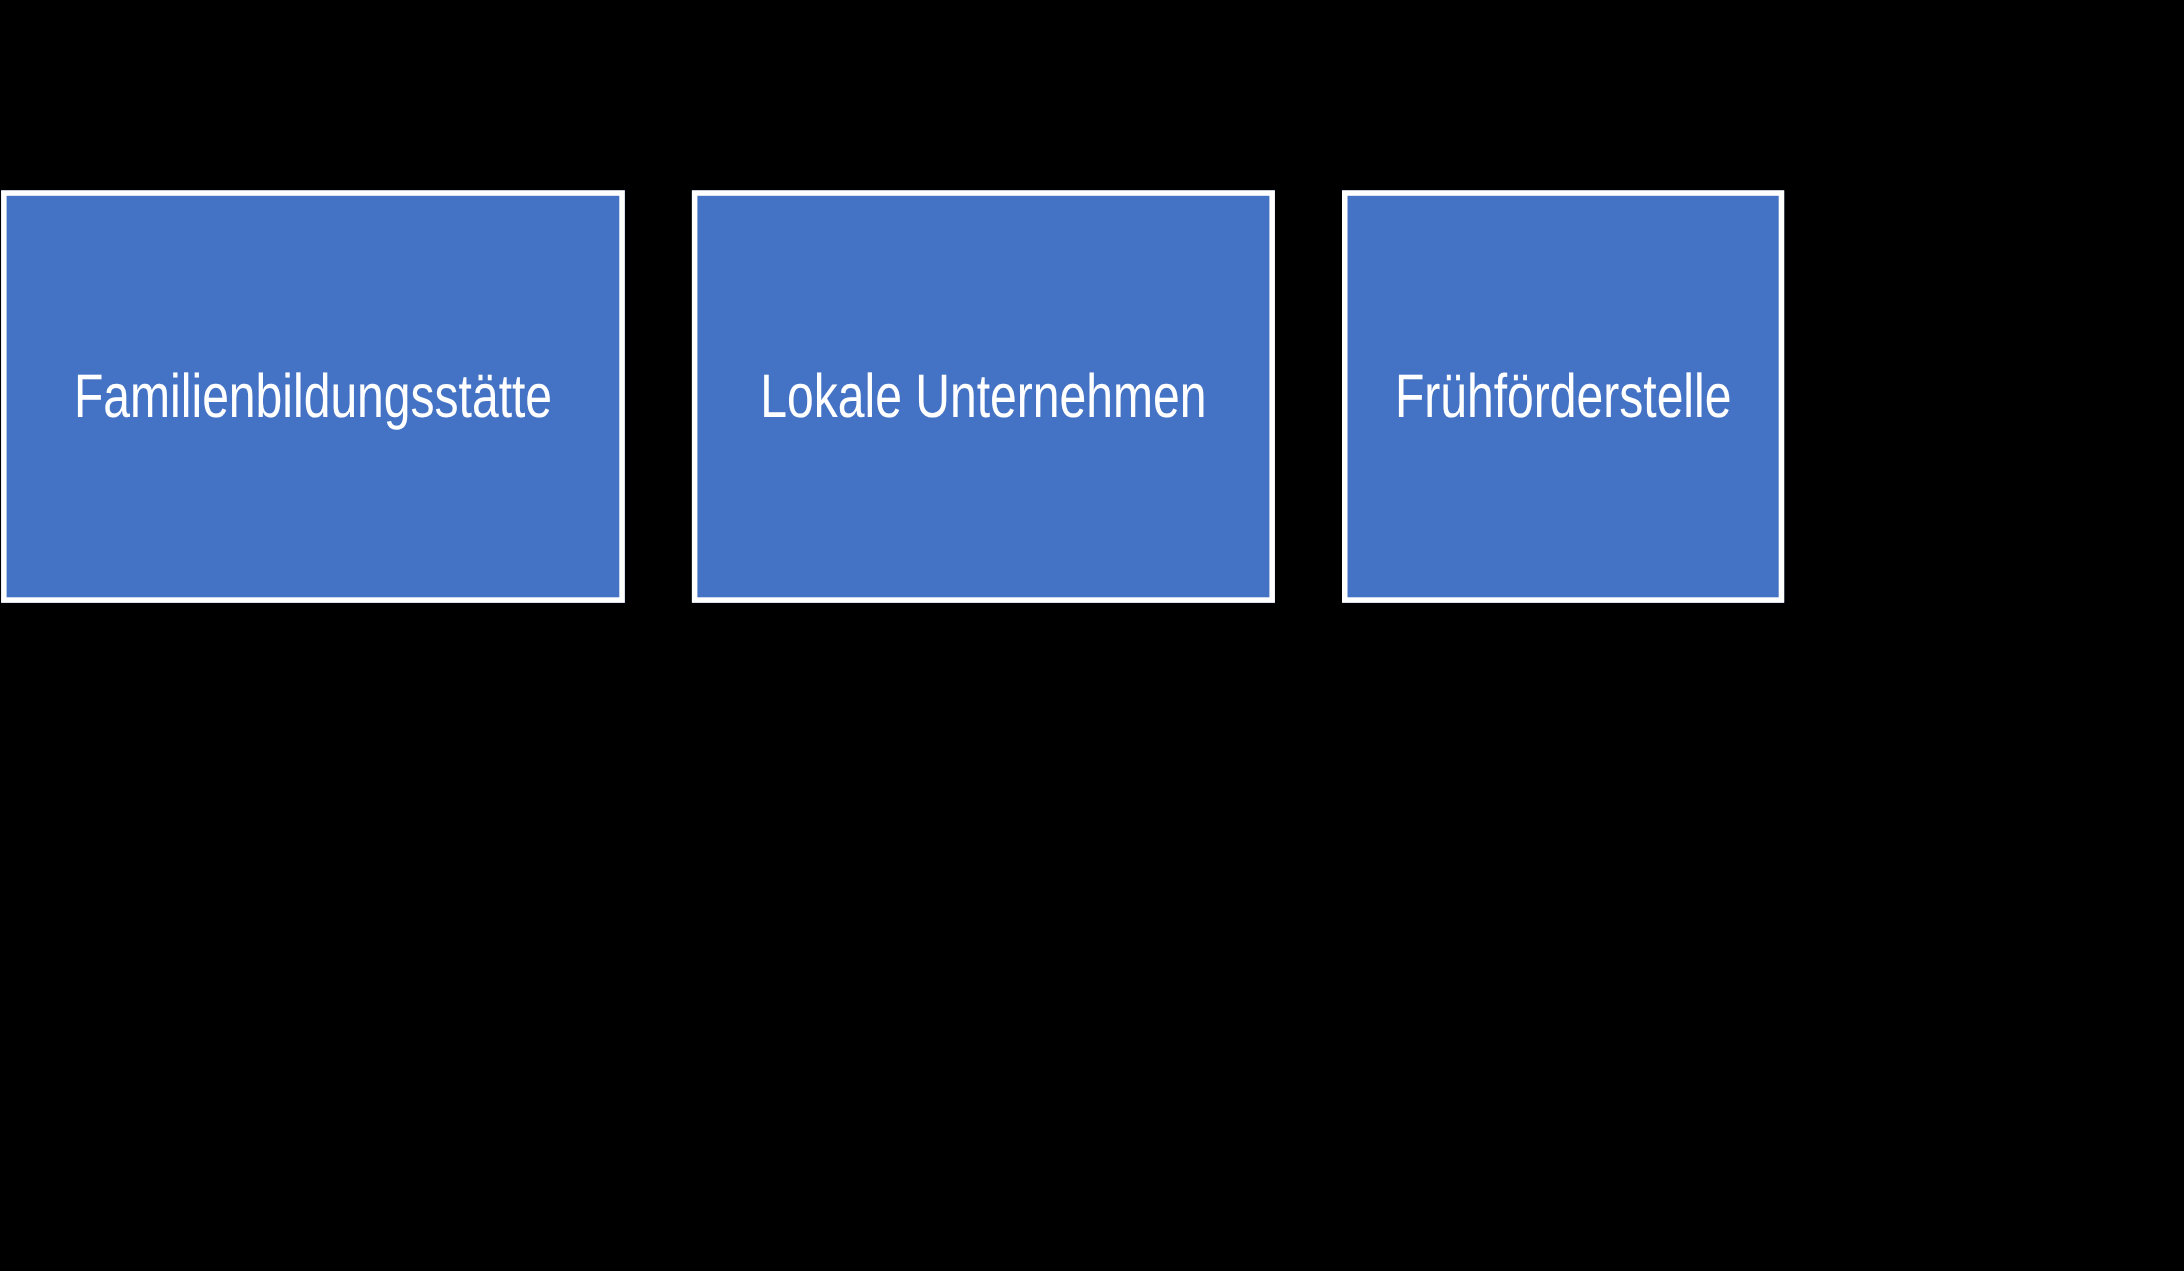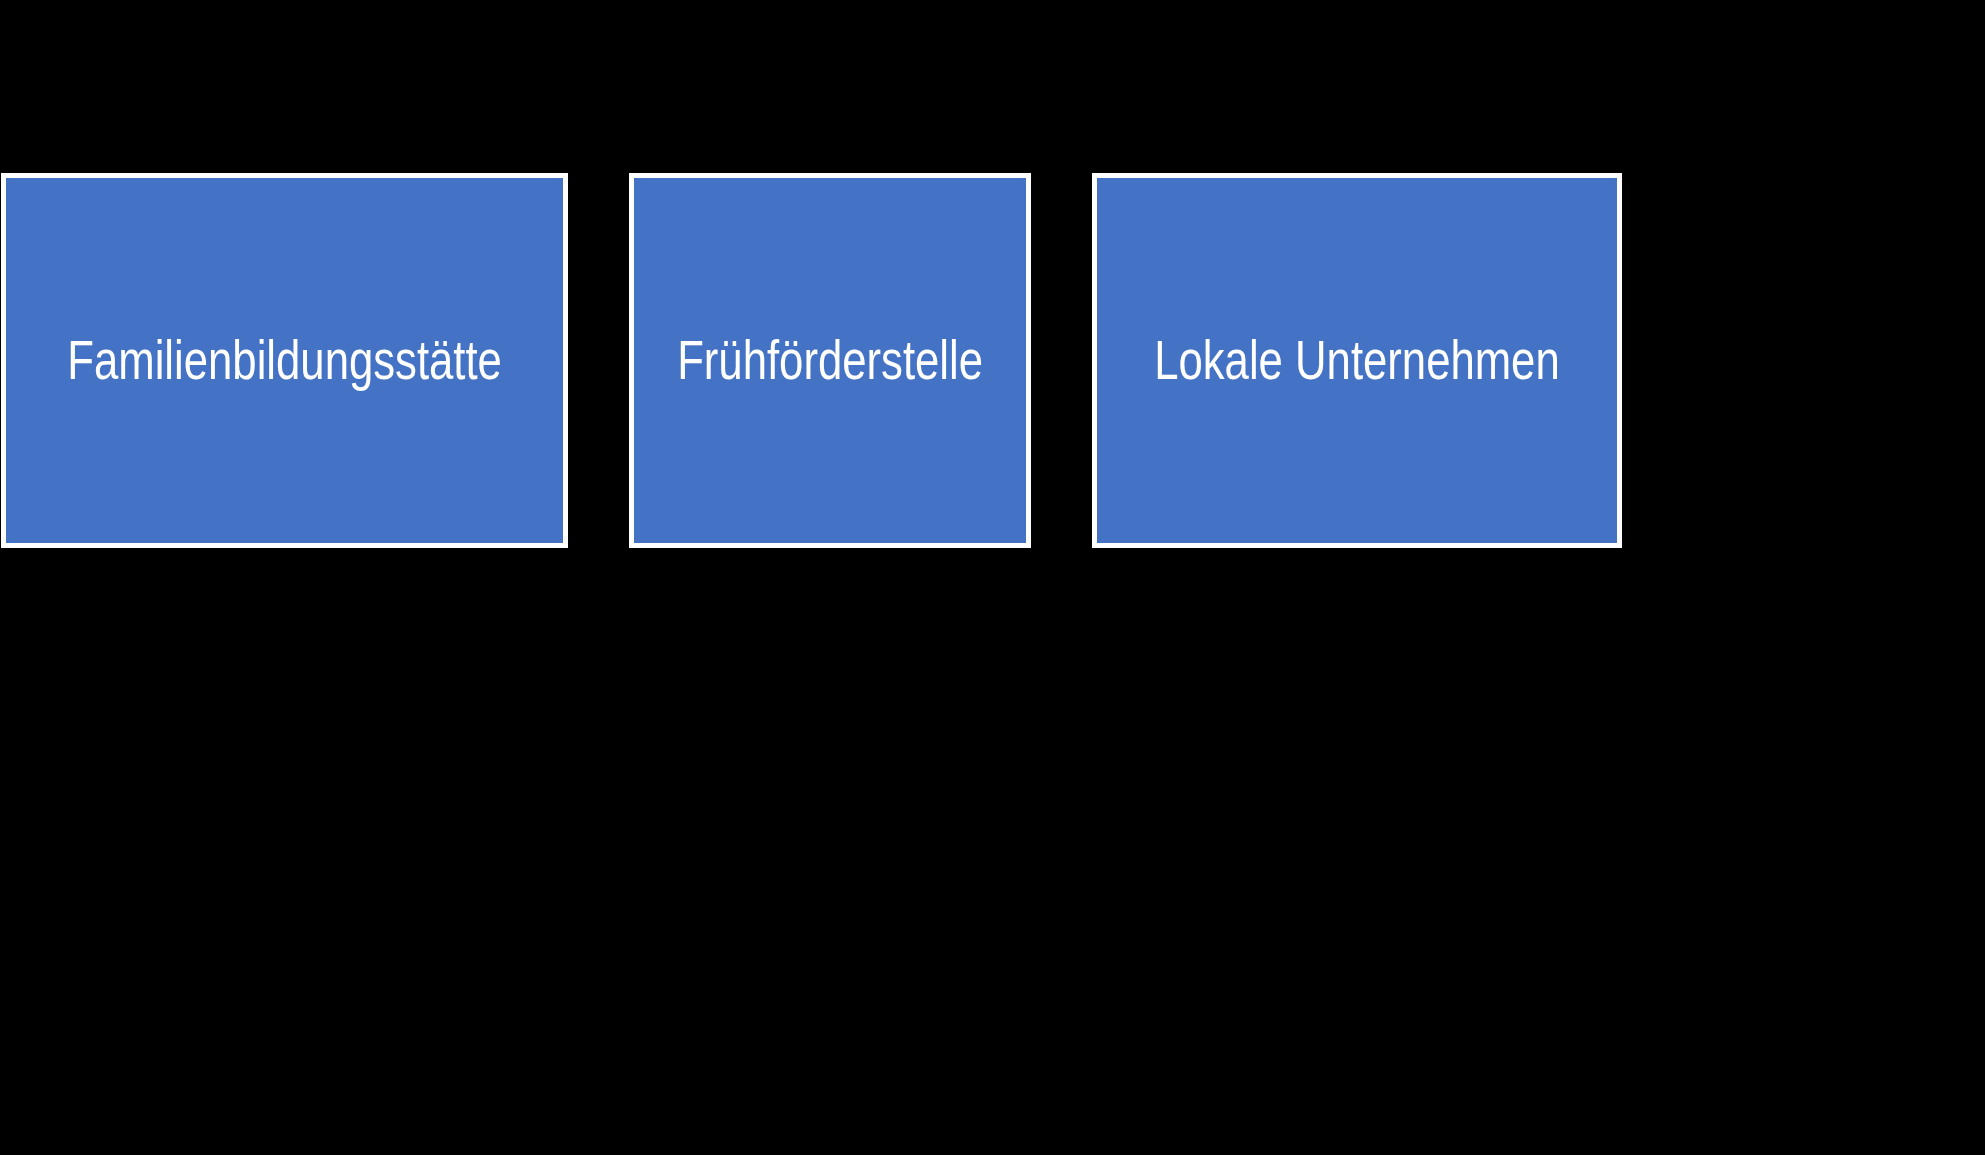--- a/index.html
+++ b/index.html
@@ -58,23 +58,23 @@
 
     <div class="box">
       <span class="box-line">Familienbildungsstätte</span>
       <span class="box-line"></span>
     </div>
 
 
 
 
     <div class="box">
-      <span class="box-line">Frühförderstelle</span>
+      <span class="box-line">Lokale Unternehmen</span>
       <span class="box-line"></span>
     </div>
 
     <div class="box">
-      <span class="box-line">Lokale Unternehmen</span>
+      <span class="box-line">Frühförderstelle</span>
       <span class="box-line"></span>
     </div>
 
   </div>
 </div>
 
 </body></html>

